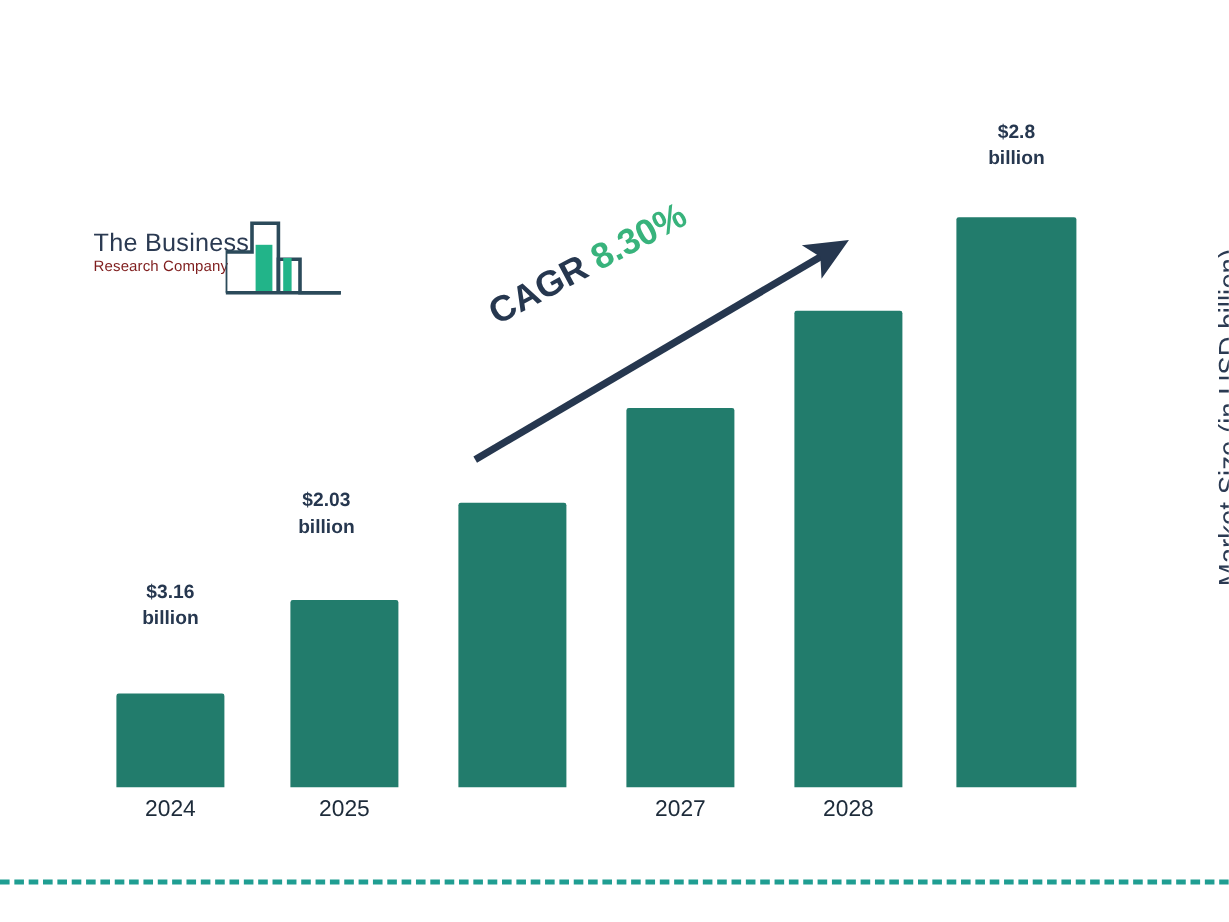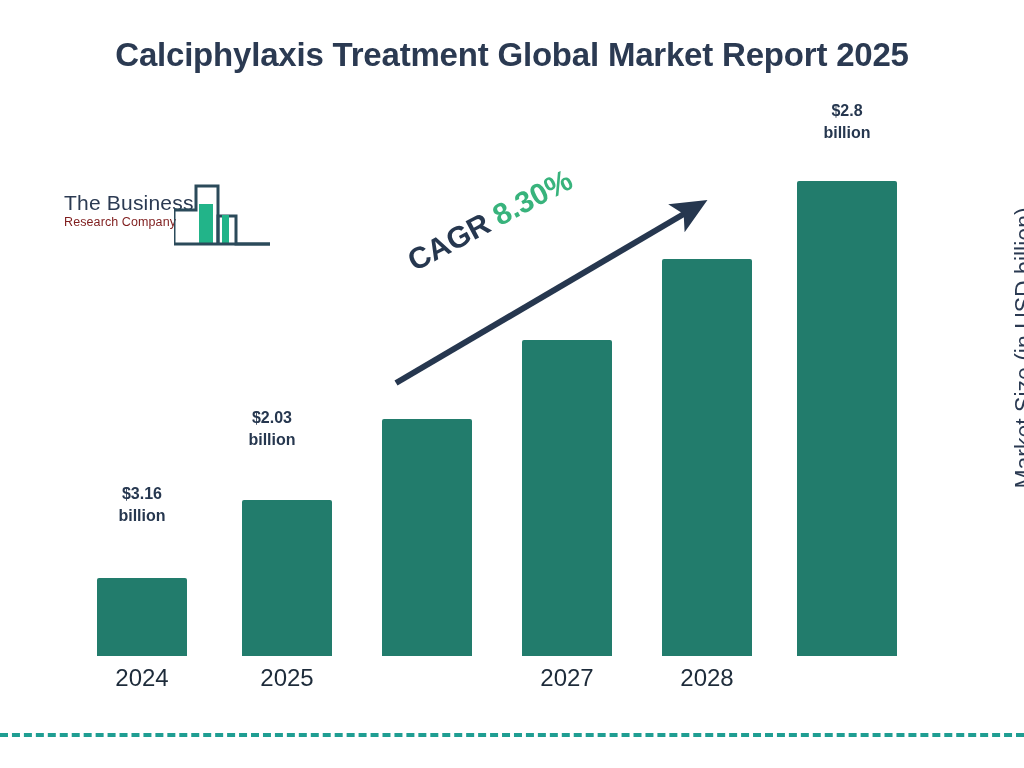--- a/index.html
+++ b/index.html
@@ -32,21 +32,21 @@
     font-size: 33px;
     font-weight: bold;
     line-height: 1.28;
     color: #2b3a52;
     letter-spacing: -0.2px;
   }
 
   
   .logo {
     position: absolute;
-    left: 64px;
+    left: 78px;
     top: 182px;
     width: 210px;
     height: 72px;
   }
   .logo-text-wrap {
     position: absolute;
     left: 0px;
     top: 10px;
     width: 130px;
     text-align: left;
@@ -96,21 +96,21 @@
     font-size: 16px;
     font-weight: bold;
     color: #26374f;
     line-height: 1.35;
     white-space: pre-line;
   }
   .x-tick {
     position: absolute;
     text-align: center;
     font-family: "Liberation Sans", sans-serif;
-    font-size: 24px;
+    font-size: 19px;
     font-weight: normal;
     color: #1d2b3a;
   }
 
   
   .y-axis-title {
     position: absolute;
     left: 851px;
     top: 328px;
     width: 360px;
@@ -157,21 +157,20 @@
     width: 1024px;
     height: 0;
     border-top: 4px dashed #1f9e92;
   }
 </style>
 </head>
 <body>
 
 <div id="canvas">
 
-  <div class="title">Calciphylaxis Treatment Global Market Report 2025</div>
 
   <div class="logo">
     <div class="logo-text-wrap">
       <div class="logo-line1">The Business</div>
       <div class="logo-line2">Research Company</div>
     </div>
     <svg class="logo-mark" width="100" height="70" viewBox="0 0 100 70">
       <polyline points="0,62 0,28 22,28 22,4 44,4 44,62" fill="none" stroke="#2b4a5a" stroke-width="3"></polyline>
       <polyline points="44,62 44,34 62,34 62,62 96,62" fill="none" stroke="#2b4a5a" stroke-width="3"></polyline>
       <rect x="25" y="22" width="14" height="40" fill="#22b489"></rect>

